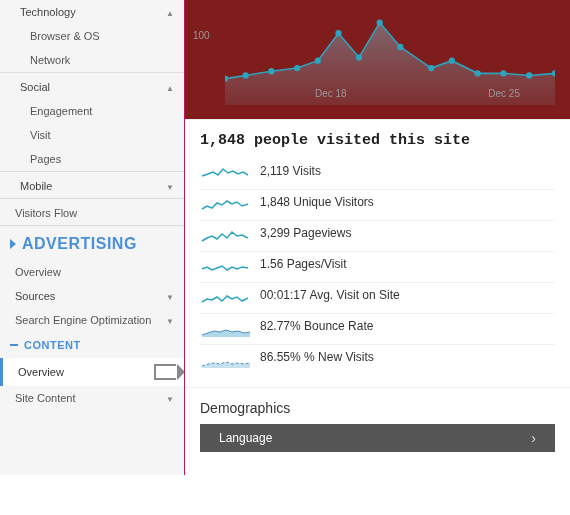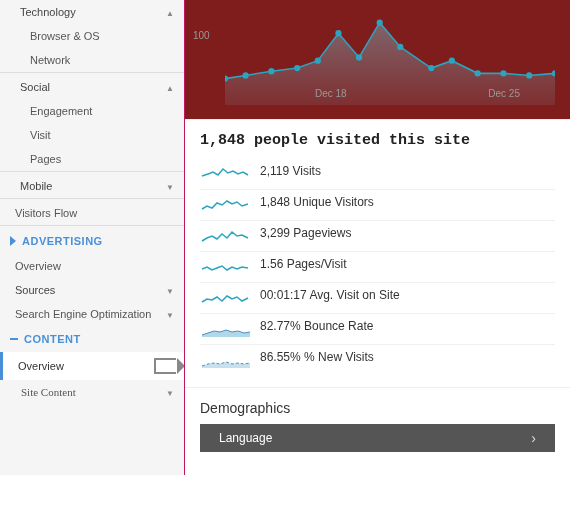--- a/index.html
+++ b/index.html
@@ -70,21 +70,21 @@
       width: 0; height: 0;
       border-top: 5px solid transparent;
       border-bottom: 5px solid transparent;
       border-left: 6px solid #4a90d9;
       margin-right: 6px;
     }
     .triangle-section {
       display: flex;
       align-items: center;
       padding: 7px 10px;
-      font-size: 11px;
+      font-size: 16px;
       font-weight: bold;
       color: #4a90d9;
       cursor: pointer;
       text-transform: uppercase;
       letter-spacing: 0.5px;
     }
     .minus-section {
       display: flex;
       align-items: center;
       padding: 7px 10px;
@@ -281,21 +281,21 @@
     </div>
     <div class="sidebar-item active" style="padding-left:15px; display:flex; align-items:center; justify-content:space-between; padding-right:8px;">
       <span>Overview</span>
       <span style="display:inline-flex;align-items:center;">
 
         <span style="display:inline-block;width:22px;height:16px;background:white;border:2px solid #888;border-right:none;position:relative;margin-left:4px;">
           <span style="position:absolute;right:-9px;top:50%;transform:translateY(-50%);width:0;height:0;border-top:8px solid transparent;border-bottom:8px solid transparent;border-left:8px solid #888;"></span>
         </span>
       </span>
     </div>
-    <div class="sidebar-sub-category" style="padding-left:21px; padding-right:10px; font-weight:normal; color:#555;font-family:Liberation Serif, serif;">
+    <div class="sidebar-sub-category" style="padding-left:15px; padding-right:10px; font-weight:normal; color:#555;">
       <span>Site Content</span>
       <span class="chevron-down"></span>
     </div>
   </div>
 
 </div>
 
 <div class="main-content">
 
   <div class="chart-area">

